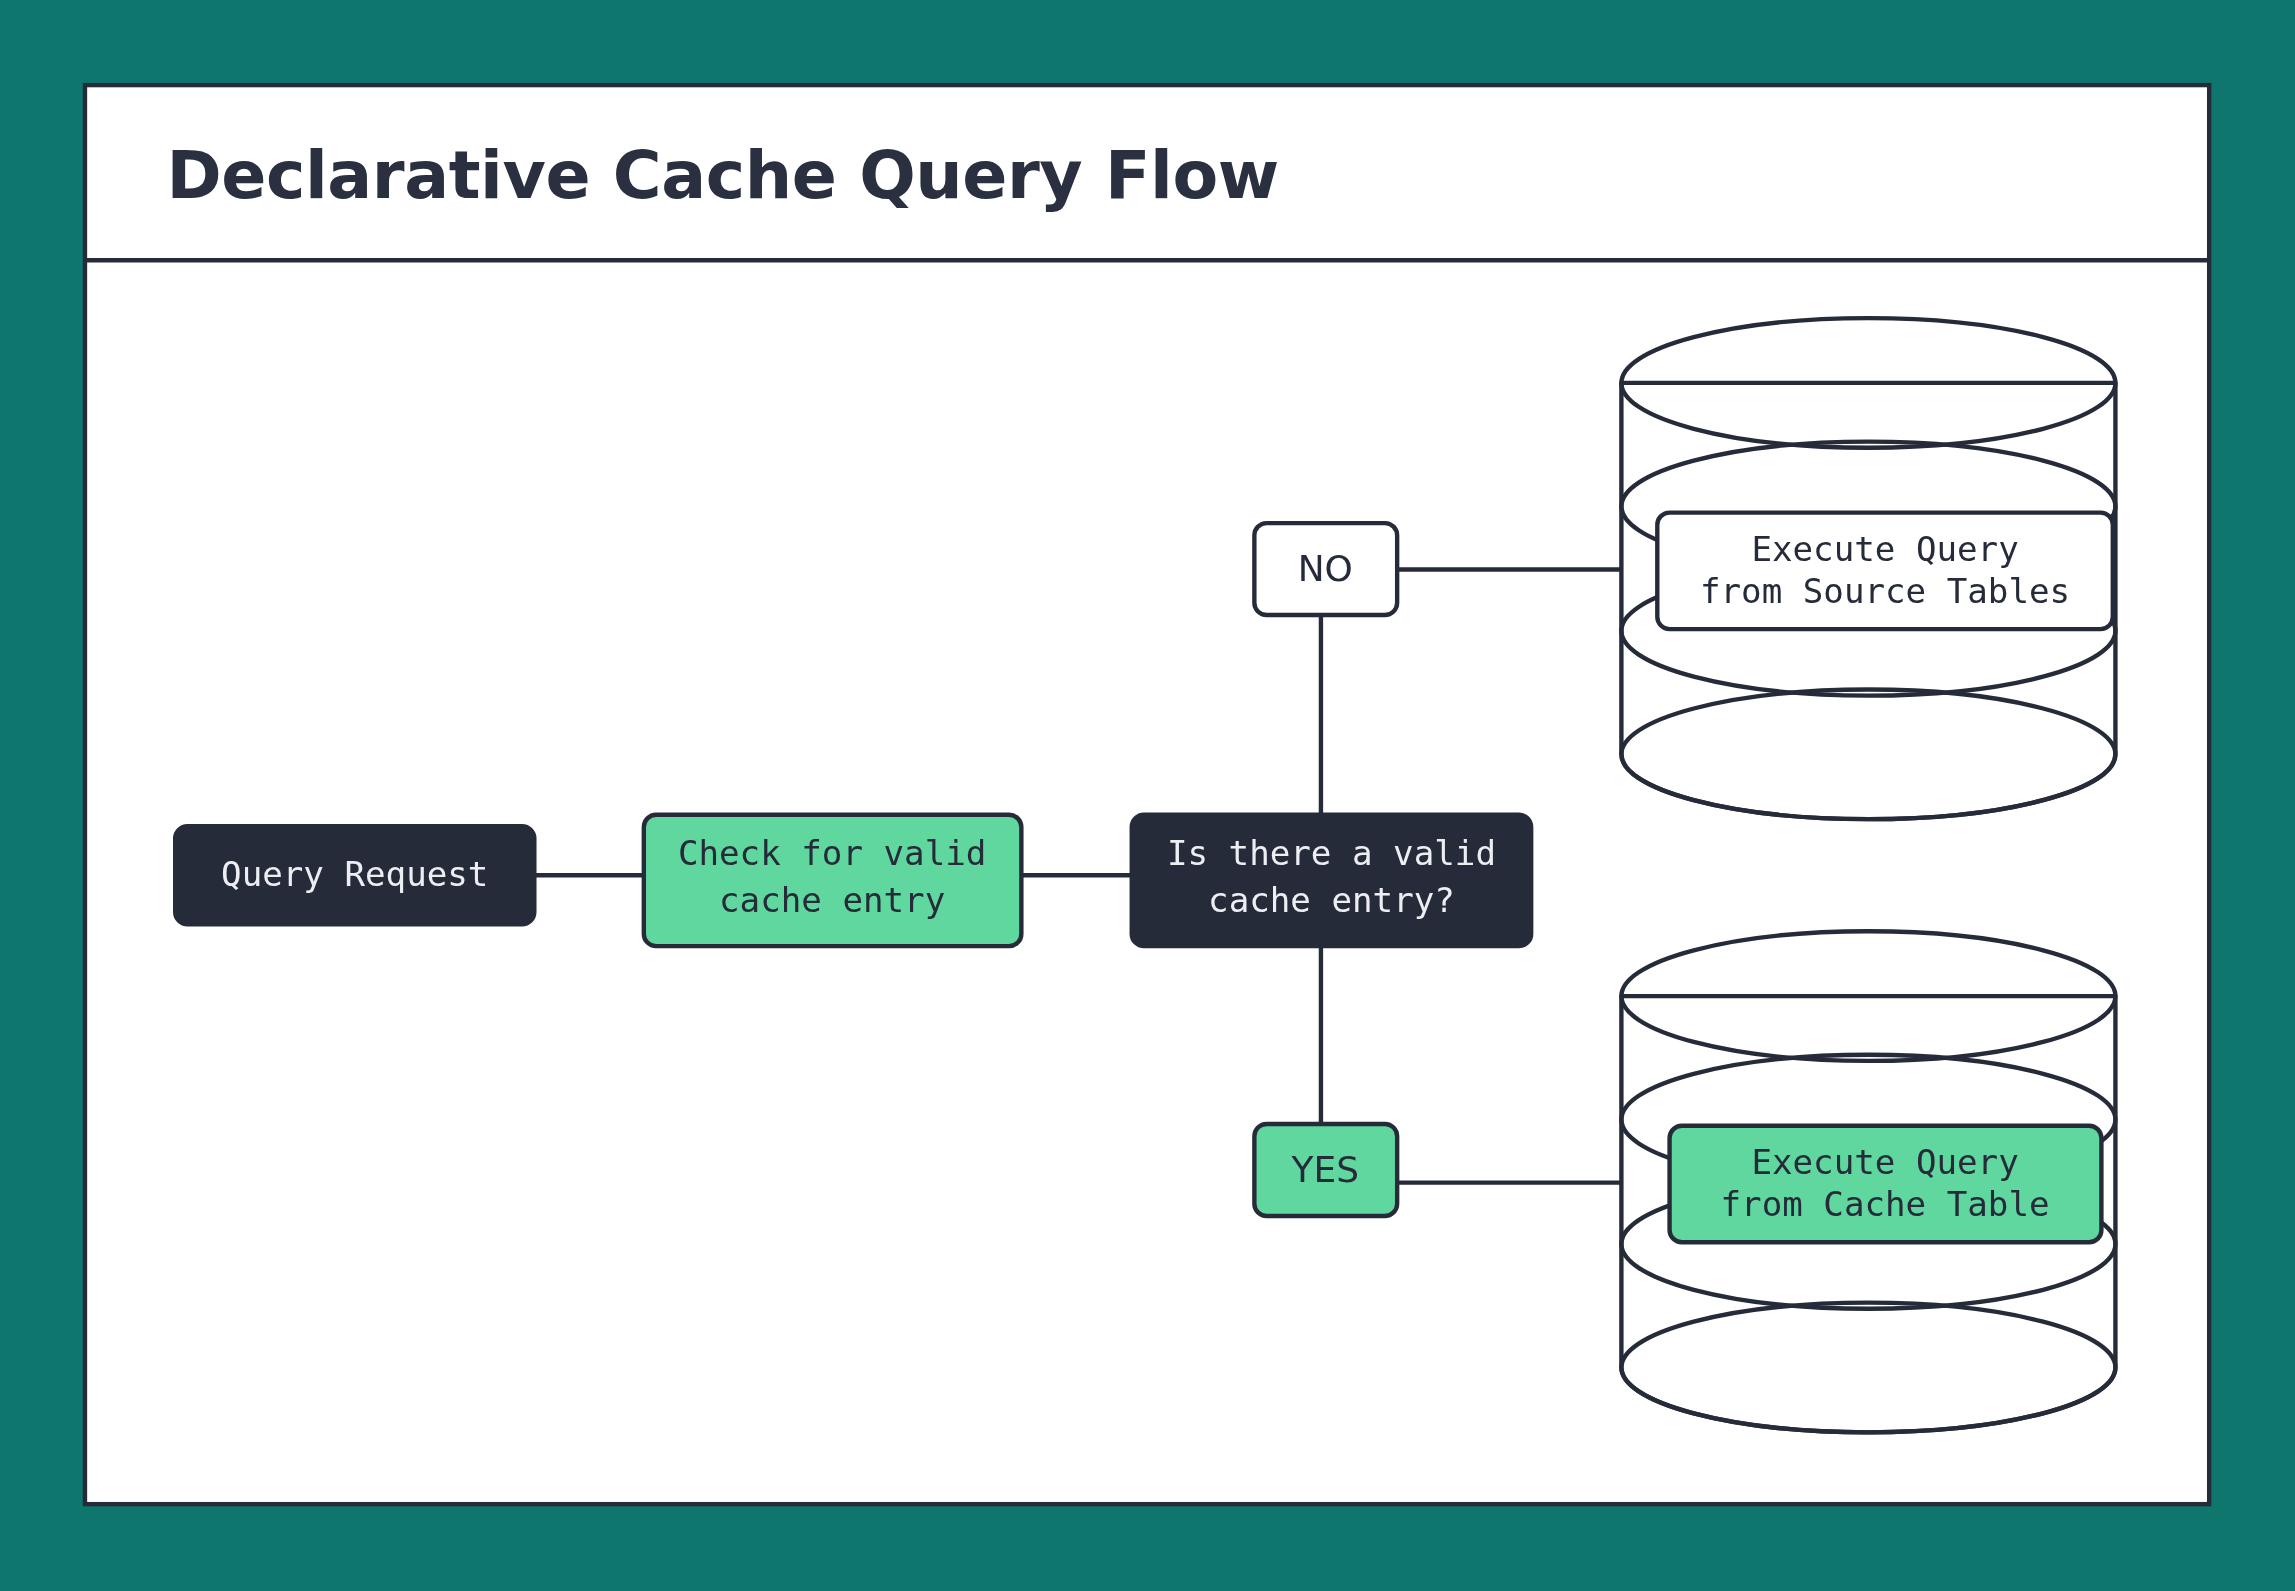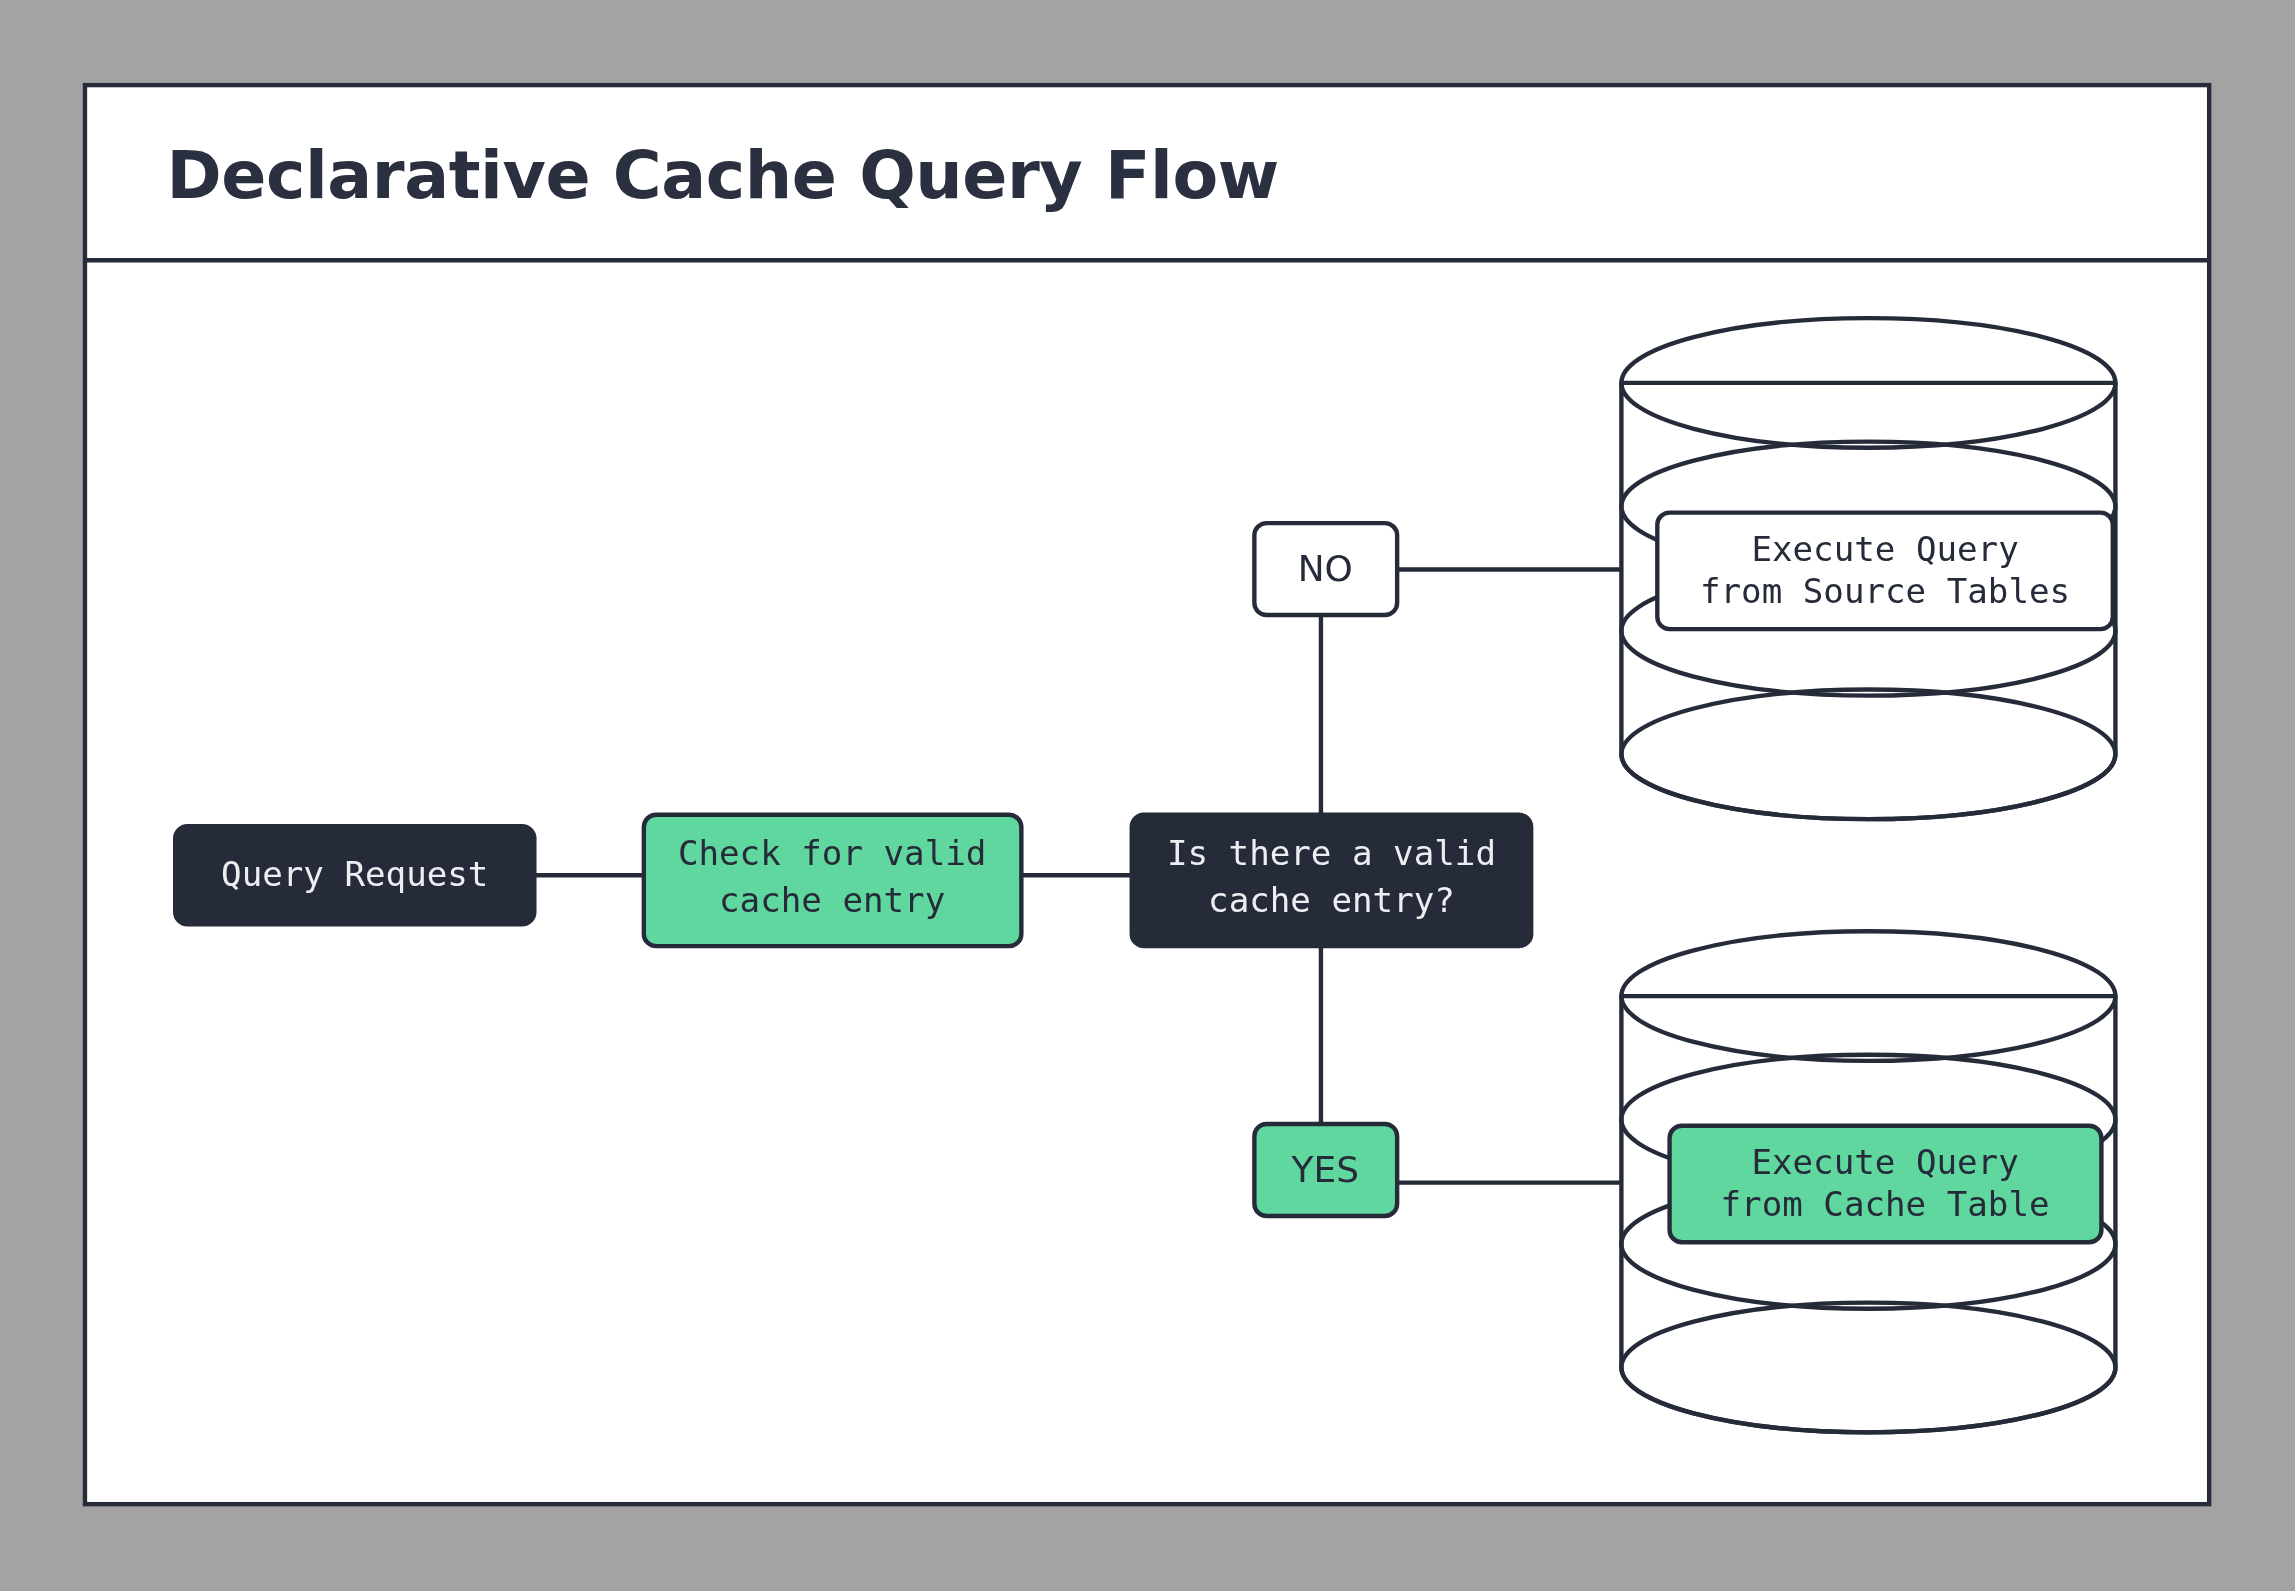--- a/index.html
+++ b/index.html
@@ -10,21 +10,21 @@
   body {
     width: 2295px;
     height: 1591px;
     font-family: "DejaVu Sans", sans-serif;
     overflow: hidden;
   }
   #stage {
     position: relative;
     width: 2295px;
     height: 1591px;
-    background: #a3a3a3;
+    background: #0f766e;
   }
   svg.diagram {
     position: absolute;
     left: 0;
     top: 0;
     width: 2295px;
     height: 1591px;
     display: block;
   }
   .frame-rect {

